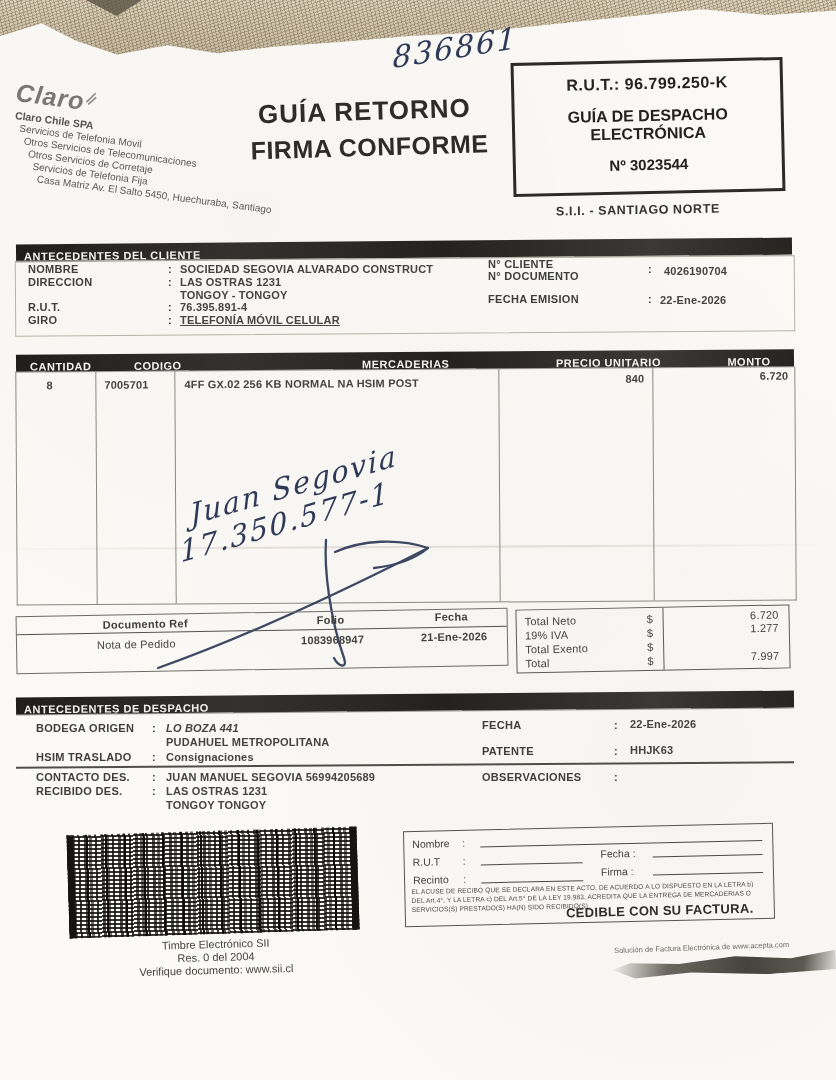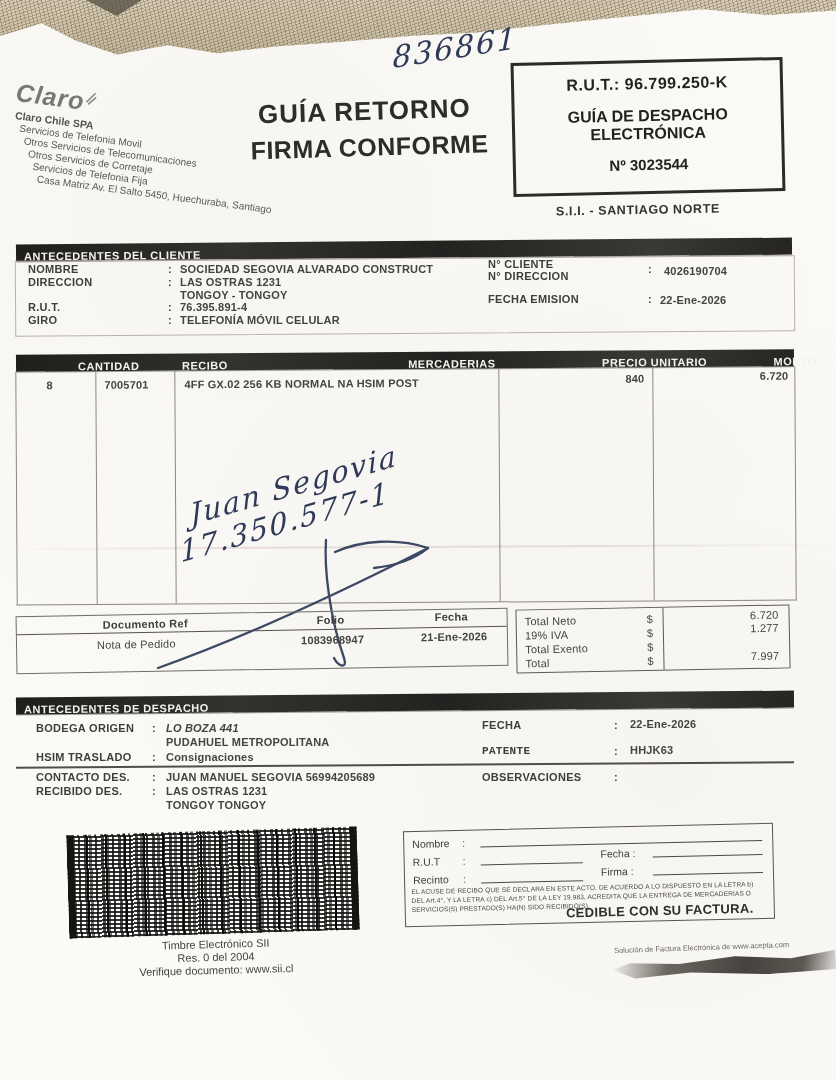--- a/index.html
+++ b/index.html
@@ -100,33 +100,33 @@
   <div class="abs lbl nw" style="left:28px;top:301px;">R.U.T.</div>
   <div class="abs lbl nw" style="left:28px;top:314px;">GIRO</div>
   <div class="abs lbl" style="left:168px;top:263px;">:</div>
   <div class="abs lbl" style="left:168px;top:276px;">:</div>
   <div class="abs lbl" style="left:168px;top:301px;">:</div>
   <div class="abs lbl" style="left:168px;top:314px;">:</div>
   <div class="abs val nw" style="left:180px;top:263px;">SOCIEDAD SEGOVIA ALVARADO CONSTRUCT</div>
   <div class="abs val nw" style="left:180px;top:276px;">LAS OSTRAS 1231</div>
   <div class="abs val nw" style="left:180px;top:289px;">TONGOY - TONGOY</div>
   <div class="abs val nw" style="left:180px;top:301px;">76.395.891-4</div>
-  <div class="abs val nw" style="left:180px;top:314px;">TELEFONÍA MÓVIL CELULAR</div>
+  <div class="abs val nw" style="left:180px;top:314px;text-decoration:underline;">TELEFONÍA MÓVIL CELULAR</div>
 
   <div class="abs lbl nw" style="left:488px;top:258px;">N° CLIENTE</div>
-  <div class="abs lbl nw" style="left:488px;top:270px;">N° DIRECCION</div>
+  <div class="abs lbl nw" style="left:488px;top:270px;">N° DOCUMENTO</div>
   <div class="abs lbl" style="left:648px;top:263px;">:</div>
   <div class="abs val nw" style="left:664px;top:265px;">4026190704</div>
   <div class="abs lbl nw" style="left:488px;top:293px;">FECHA EMISION</div>
   <div class="abs lbl" style="left:648px;top:293px;">:</div>
   <div class="abs val nw" style="left:660px;top:294px;">22-Ene-2026</div>
 
   <div class="abs bar" style="left:16px;top:352px;width:778px;transform:rotate(-.4deg);">
-    <span style="left:14px;margin-left:48px;">CANTIDAD</span>
-    <span style="left:52px;">RECIBO</span>
+    <span style="left:14px;">CANTIDAD</span>
+    <span style="left:52px;">CODIGO</span>
     <span style="left:228px;">MERCADERIAS</span>
     <span style="left:330px;">PRECIO UNITARIO</span>
     <span style="left:392px;">MONTO</span>
   </div>
   <div class="abs" style="left:16px;top:369px;width:778px;height:233px;border:1px solid #8b8880;
               border-top:none;transform:rotate(-.35deg);">
     <div class="abs" style="left:79px;top:0;bottom:0;width:1px;background:#8b8880;"></div>
     <div class="abs" style="left:158px;top:0;bottom:0;width:1px;background:#8b8880;"></div>
     <div class="abs" style="left:482px;top:0;bottom:0;width:1px;background:#8b8880;"></div>
     <div class="abs" style="left:636px;top:0;bottom:0;width:1px;background:#8b8880;"></div>
@@ -192,21 +192,21 @@
   <div class="abs lbl" style="left:152px;top:771px;">:</div>
   <div class="abs val nw" style="left:166px;top:771px;">JUAN MANUEL SEGOVIA 56994205689</div>
   <div class="abs lbl nw" style="left:36px;top:785px;">RECIBIDO DES.</div>
   <div class="abs lbl" style="left:152px;top:785px;">:</div>
   <div class="abs val nw" style="left:166px;top:785px;">LAS OSTRAS 1231</div>
   <div class="abs val nw" style="left:166px;top:799px;">TONGOY   TONGOY</div>
 
   <div class="abs lbl nw" style="left:482px;top:719px;">FECHA</div>
   <div class="abs lbl" style="left:614px;top:719px;">:</div>
   <div class="abs val nw" style="left:630px;top:718px;">22-Ene-2026</div>
-  <div class="abs lbl nw" style="left:482px;top:745px;font-family:Liberation Mono, monospace;">PATENTE</div>
+  <div class="abs lbl nw" style="left:482px;top:745px;">PATENTE</div>
   <div class="abs lbl" style="left:614px;top:745px;">:</div>
   <div class="abs val nw" style="left:630px;top:744px;">HHJK63</div>
   <div class="abs lbl nw" style="left:482px;top:771px;">OBSERVACIONES</div>
   <div class="abs lbl" style="left:614px;top:771px;">:</div>
   <div class="abs val nw" style="left:630px;top:771px;"></div>
 
   <div class="abs barcode" style="left:68px;top:831px;width:290px;height:103px;transform:rotate(-1.8deg);">
     <div class="bc-edge" style="left:0;"></div>
     <div class="bc-edge" style="right:0;"></div>
   </div>

